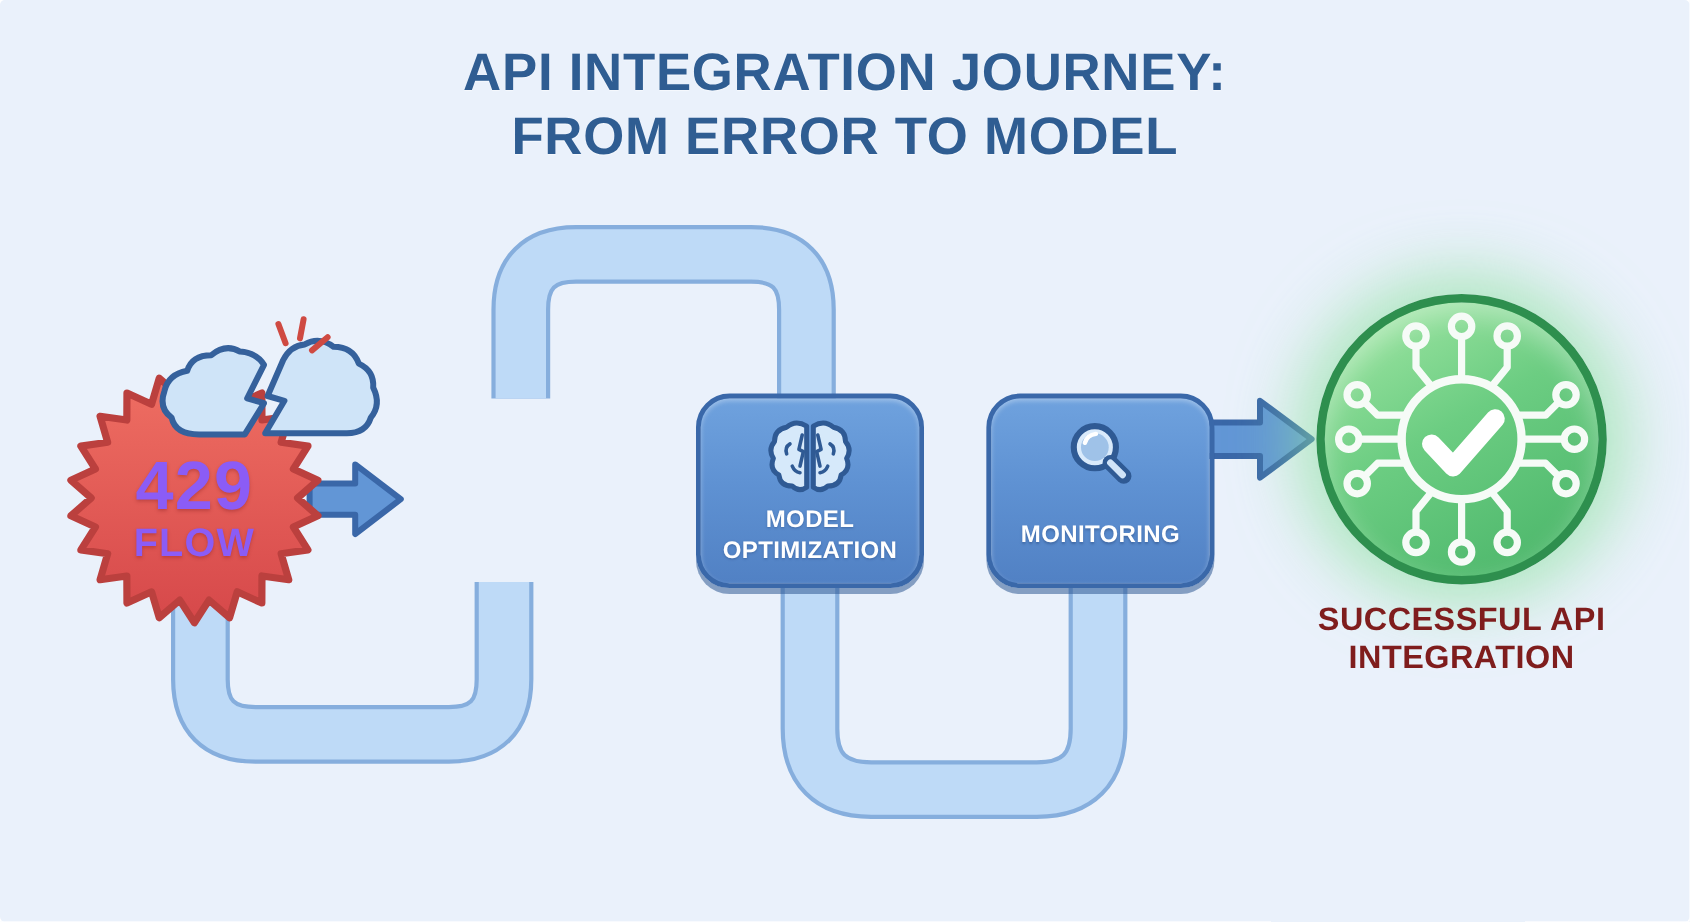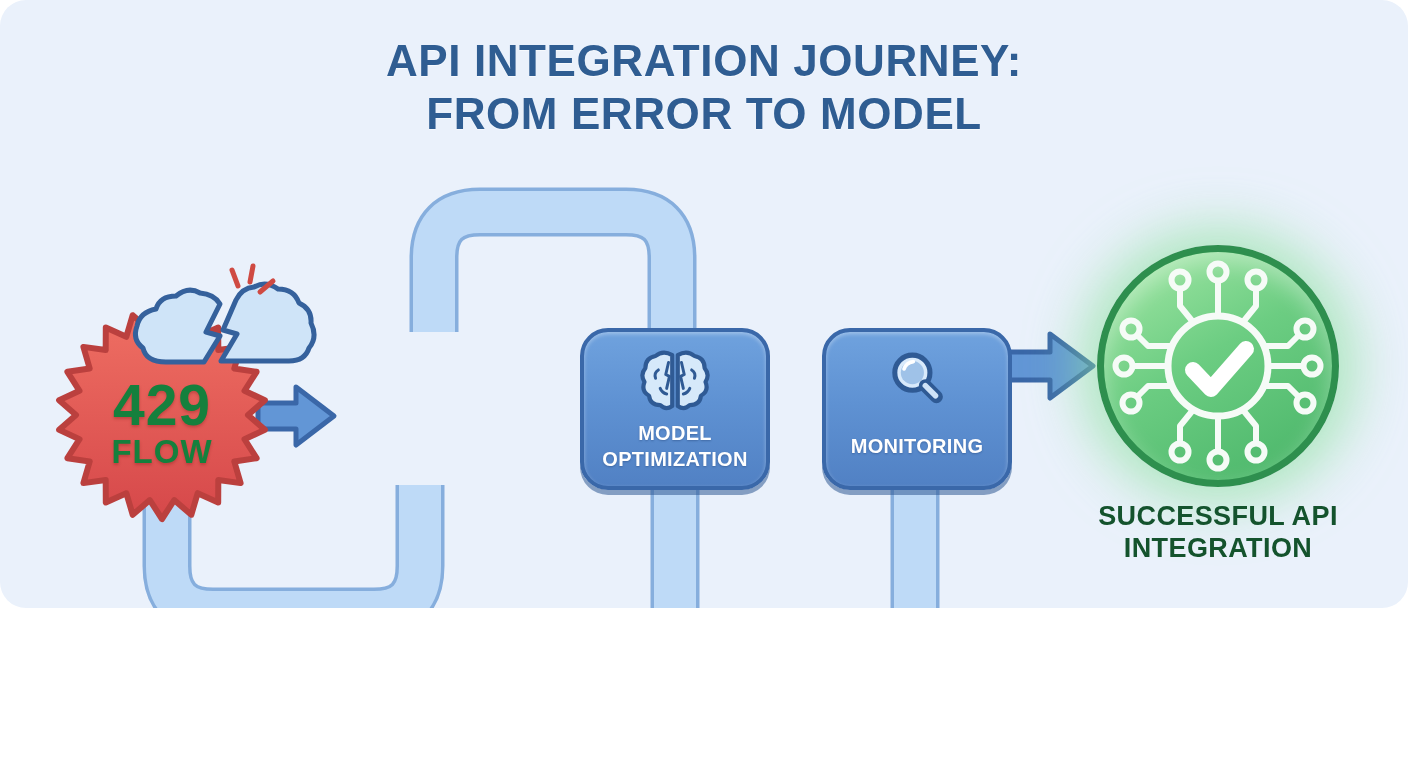--- a/index.html
+++ b/index.html
@@ -1,37 +1,37 @@
 <!DOCTYPE html>
 <html><head>
 <meta charset="utf-8">
 <style>
   html,body{margin:0;padding:0;background:#ffffff;}
   body{font-family:"Liberation Sans","DejaVu Sans",sans-serif;}
   .canvas{
-    position:relative;width:1408px;height:608px;background:#eaf1fb;
-    border-radius:26px;overflow:hidden;
+    position:relative;width:1408px;height:768px;background:#eaf1fb;
+    border-radius:4px;overflow:hidden;
   }
   svg{display:block;}
   .layer{position:absolute;left:0;top:0;width:1408px;height:768px;pointer-events:none;}
   .z0{z-index:0}.z4{z-index:4}
 
   
   .title{
     position:absolute;left:0;right:0;top:34px;z-index:5;text-align:center;
     color:#2f5d92;font-weight:800;font-size:44px;line-height:53px;letter-spacing:.6px;
     text-shadow:0 1px 1px rgba(255,255,255,.6);
   }
 
   
   .badge{position:absolute;left:54px;top:307px;width:216px;height:216px;z-index:3;}
   .badge-star{position:absolute;inset:0;}
   .badge-text{
     position:absolute;inset:0;display:flex;flex-direction:column;align-items:center;
-    justify-content:center;transform:translateY(8px);color:#15803d;z-index:1;
+    justify-content:center;transform:translateY(8px);color:#8b5cf6;z-index:1;
   }
   .badge-code{font-size:57px;font-weight:800;line-height:58px;letter-spacing:1px;text-shadow:0 2px 3px rgba(130,30,30,.35);}
   .badge-label{font-size:33px;font-weight:800;line-height:36px;letter-spacing:1px;text-shadow:0 2px 3px rgba(130,30,30,.35);}
 
   
   .step{
     position:absolute;top:328px;height:162px;box-sizing:border-box;z-index:2;
     background:linear-gradient(180deg,#6fa2de 0%,#5f92d3 45%,#5181c4 100%);
     border:4px solid #3a68a9;border-radius:28px;
     box-shadow:0 5px 0 rgba(47,90,148,.55), inset 0 2px 4px rgba(255,255,255,.35);
@@ -51,21 +51,21 @@
   .success-circle{
     position:absolute;left:1097px;top:245px;width:242px;height:242px;z-index:2;
     box-sizing:border-box;border-radius:50%;
     background:linear-gradient(150deg,#a6e9a8 0%,#6ccd82 45%,#47b367 100%);
     border:7px solid #2e8f4e;
     box-shadow:0 0 52px 18px rgba(143,226,160,.65), inset 0 10px 22px rgba(255,255,255,.35);
   }
   .success-circle svg{position:absolute;inset:0;width:100%;height:100%;}
   .success-label{
     position:absolute;left:1050px;top:500px;width:336px;z-index:5;text-align:center;
-    color:#14532d;font-weight:800;font-size:27px;line-height:32px;letter-spacing:.4px;
+    color:#7f1d1d;font-weight:800;font-size:27px;line-height:32px;letter-spacing:.4px;
   }
 </style>
 </head>
 <body>
 
 <div class="canvas">
 
   <svg class="layer z0" viewBox="0 0 1408 768">
     <g fill="none" stroke-linecap="butt">
 

